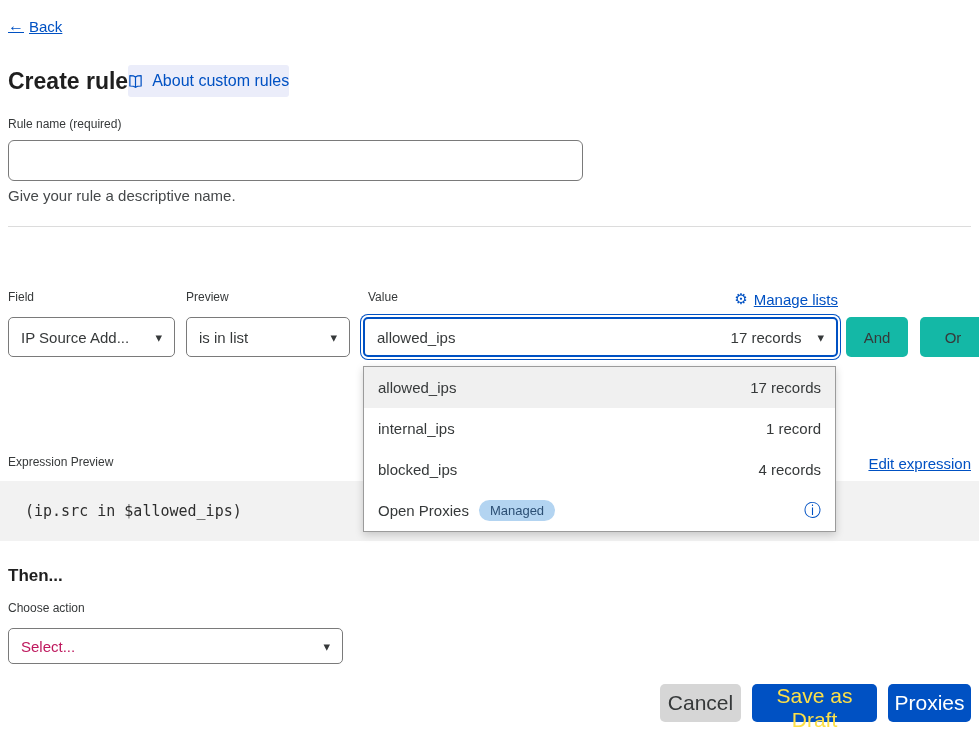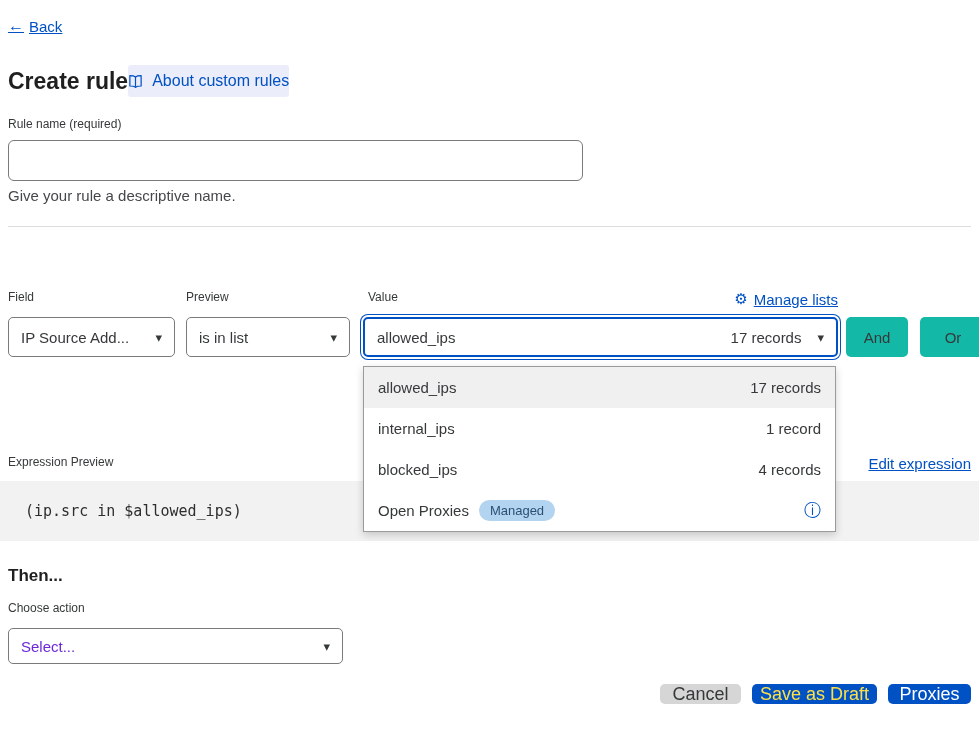--- a/index.html
+++ b/index.html
@@ -85,21 +85,21 @@
   }
   .field-select { top: 317px; left: 8px; width: 167px; }
   .operator-select { top: 317px; left: 186px; width: 164px; }
   .value-select {
     top: 317px; left: 363px; width: 475px;
     border: 2px solid #0051c3;
     box-shadow: 0 0 0 2px #ffffff, 0 0 0 3px #0051c3;
     z-index: 5;
   }
   .select-text { flex: 0 0 auto; color: #36393a; }
-  .select-placeholder { color: #6d28d9; }
+  .select-placeholder { color: #be185d; }
   .chevron { margin-left: auto; font-size: 13px; color: #36393a; line-height: 1; }
   .value-records { margin-left: auto; font-size: 15px; color: #36393a; }
   .value-select .chevron { margin-left: 16px; }
 
   .logic-btn {
     height: 40px;
     background: #14b8a6;
     border: none;
     border-radius: 5px;
     font-family: "Liberation Sans", sans-serif;
@@ -153,25 +153,25 @@
     color: #2e2e2e;
   }
 
   
   .then-heading { top: 566px; left: 8px; font-size: 17px; font-weight: 700; color: #1f1f1f; }
   .choose-action-label { top: 601px; left: 8px; }
   .action-select { top: 628px; left: 8px; width: 335px; height: 36px; }
 
   
   .footer-btn {
-    height: 20px;
+    height: 38px;
     border: none;
     border-radius: 5px;
     font-family: "Liberation Sans", sans-serif;
-    font-size: 18px;
+    font-size: 21px;
     cursor: pointer;
   }
   .cancel-btn { top: 684px; left: 660px; width: 81px; background: #d6d6d6; color: #36393a; }
   .save-draft-btn { top: 684px; left: 752px; width: 125px; background: #0051c3; color: #fde047; }
   .deploy-btn { top: 684px; left: 888px; width: 83px; background: #0051c3; color: #fff; }
 </style>
 </head>
 <body>
 
 <div class="screen">

